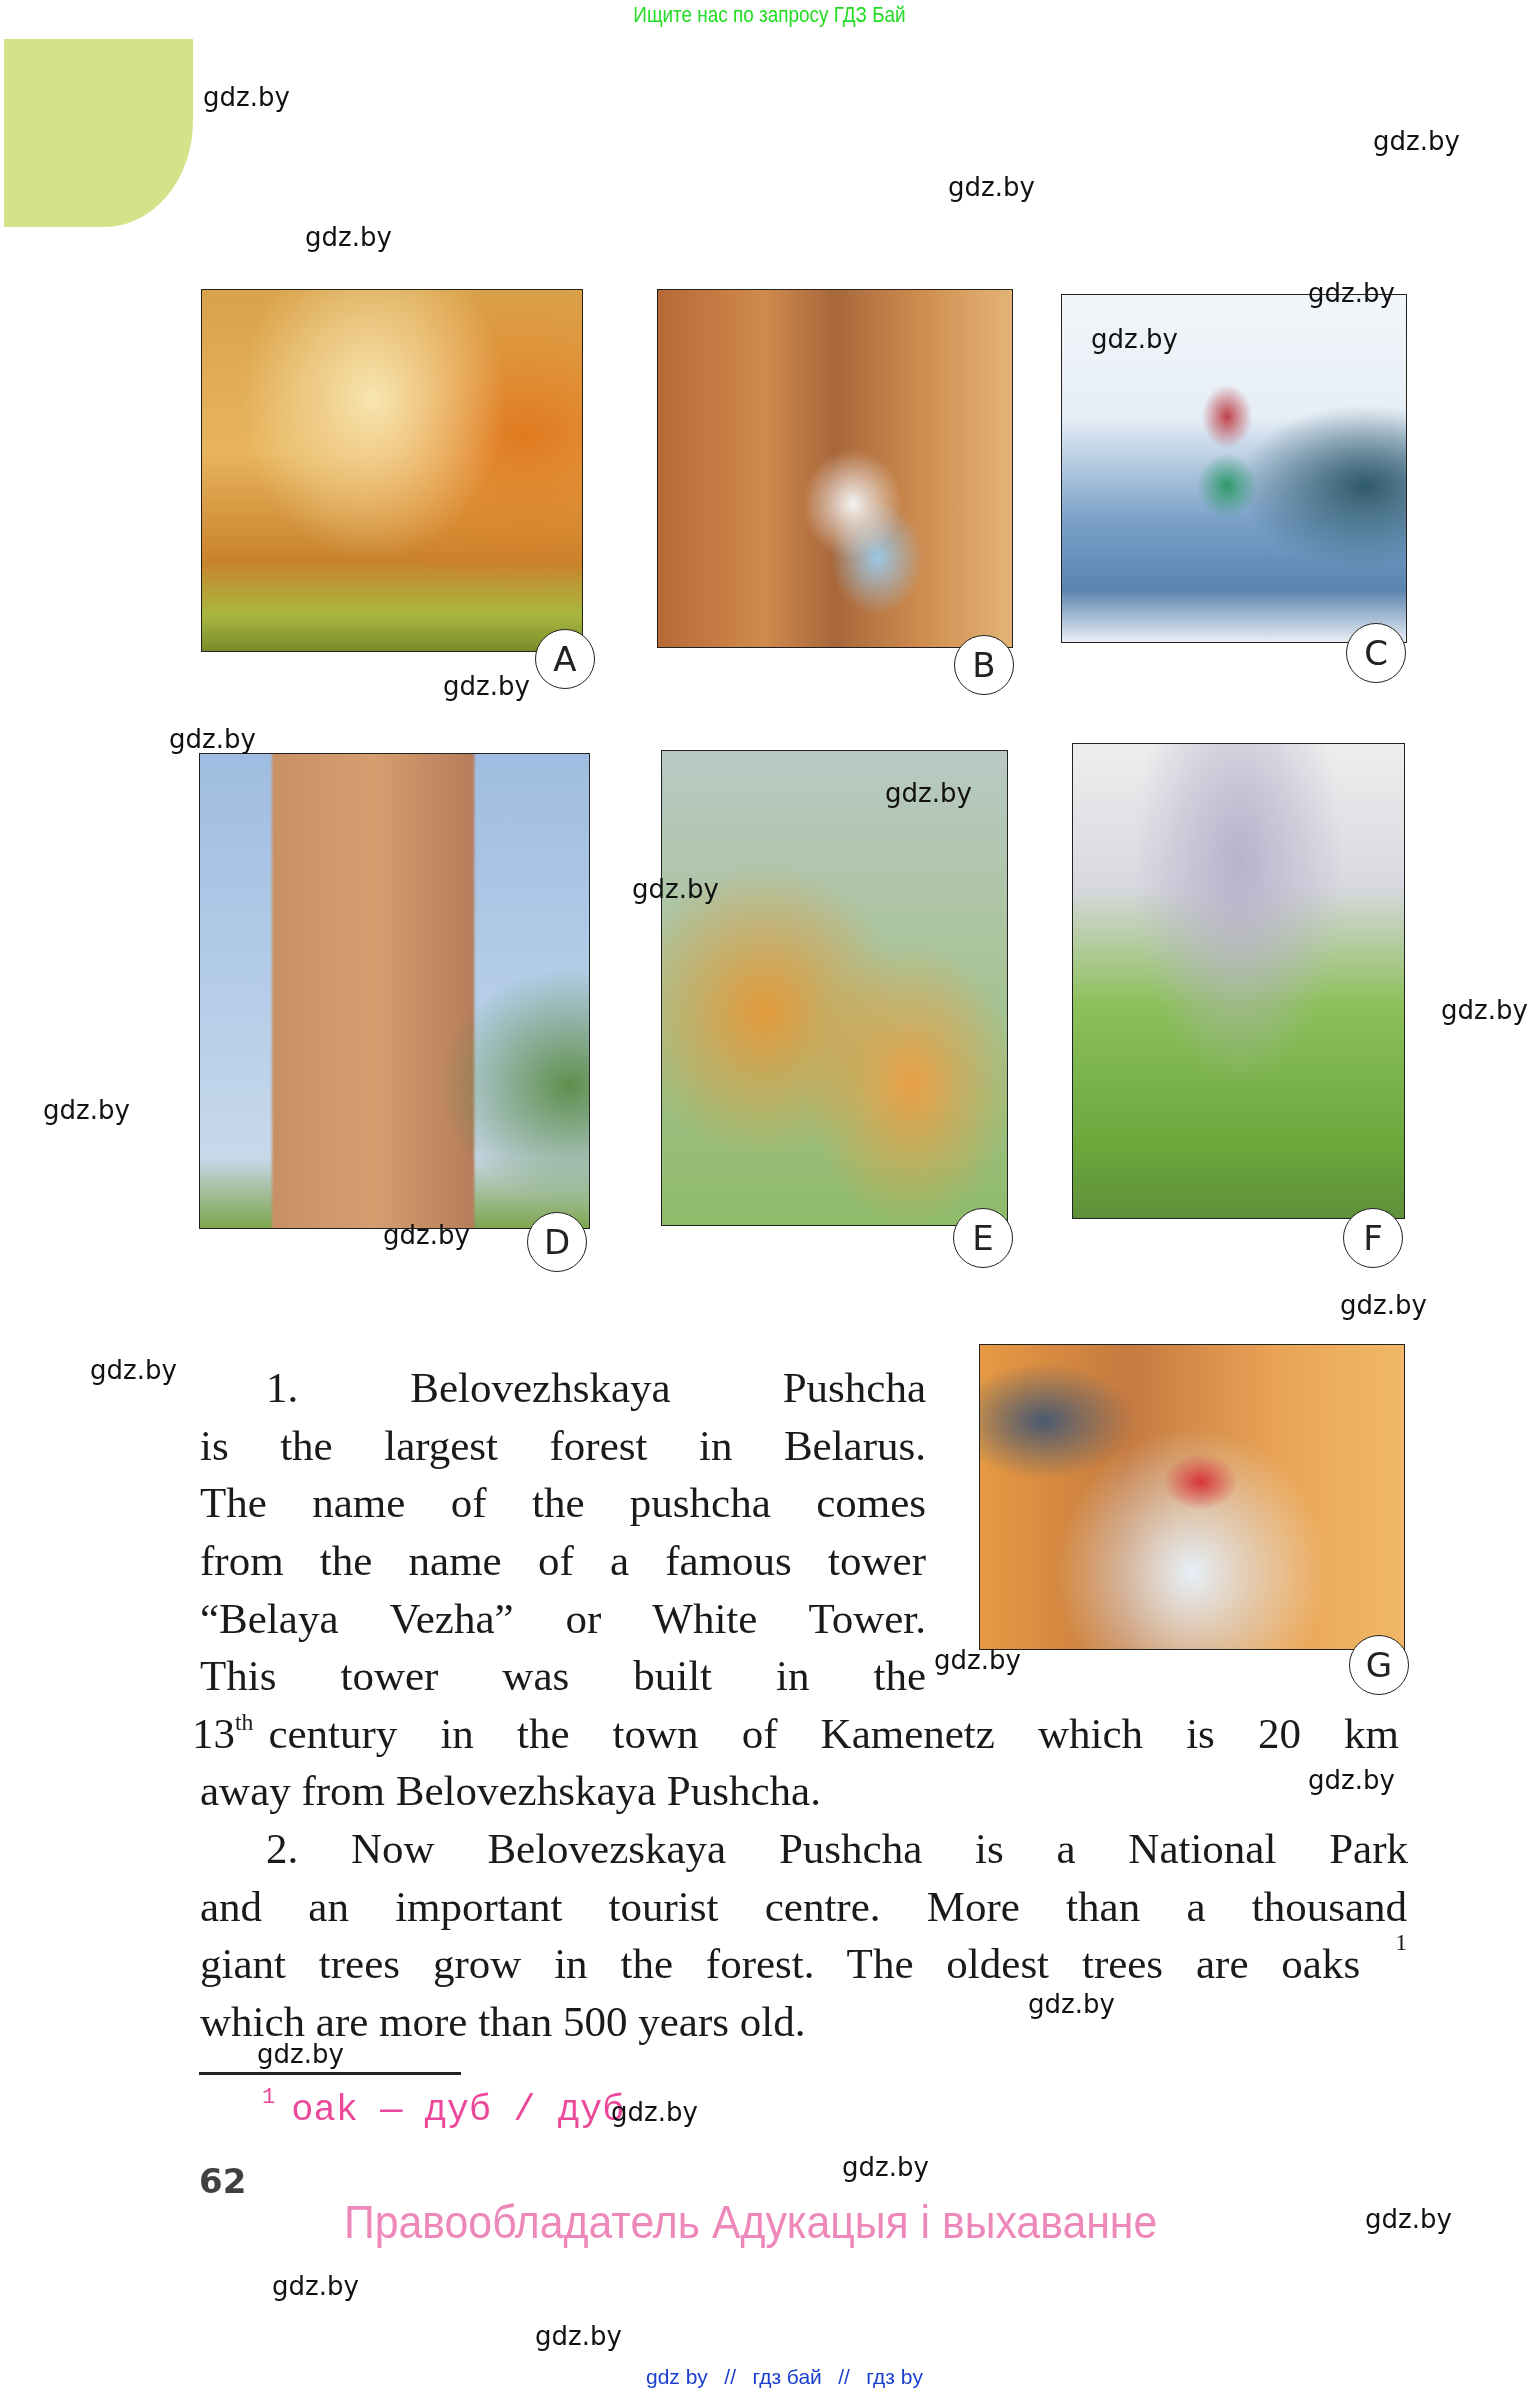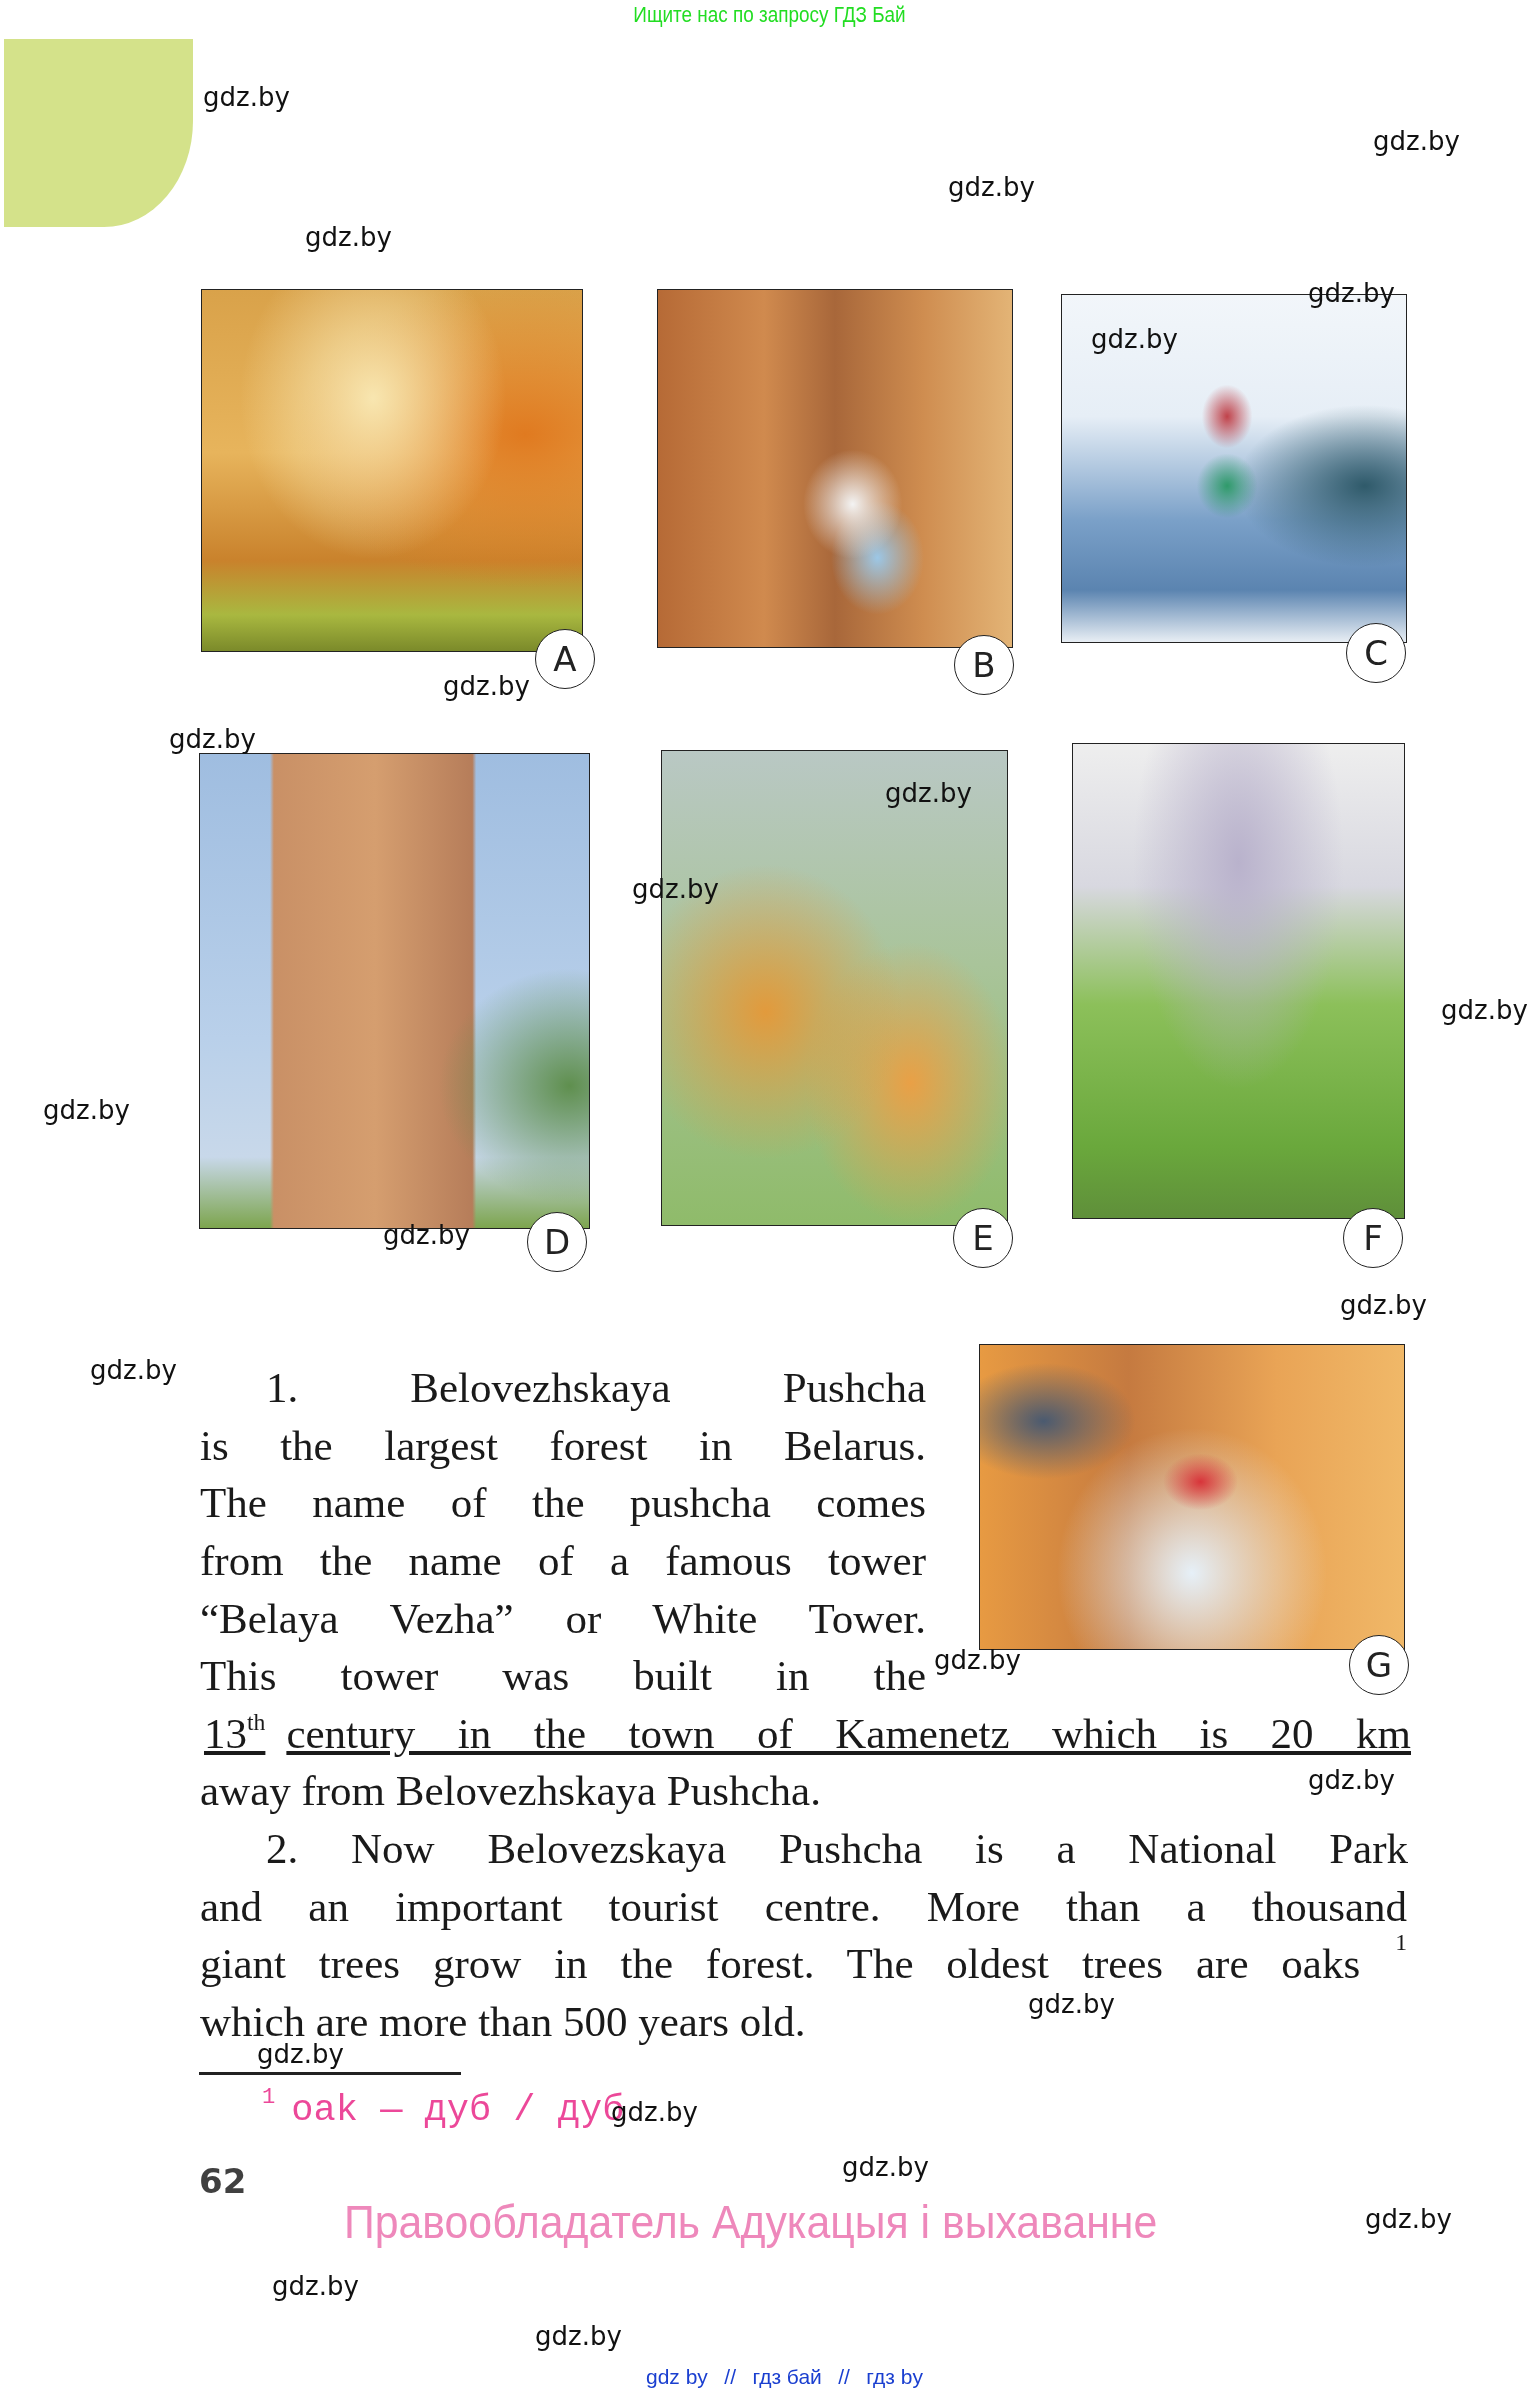--- a/index.html
+++ b/index.html
@@ -79,23 +79,23 @@
 <div class="abs photo ph-g" style="left:979px;top:1344px;width:426px;height:306px;"></div>
 <div class="abs label-circle" style="left:1349px;top:1635px;">G</div>
 
 <div>
   <div class="abs line justify" style="left:266px;top:1366px;width:660px;">1. Belovezhskaya Pushcha</div>
   <div class="abs line justify" style="left:200px;top:1424px;width:726px;">is the largest forest in Belarus.</div>
   <div class="abs line justify" style="left:200px;top:1481px;width:726px;">The name of the pushcha comes</div>
   <div class="abs line justify" style="left:200px;top:1539px;width:726px;">from the name of a famous tower</div>
   <div class="abs line justify" style="left:200px;top:1597px;width:726px;">“Belaya Vezha” or White Tower.</div>
   <div class="abs line justify" style="left:200px;top:1654px;width:726px;">This tower was built in the</div>
-  <div class="abs line" style="left:204px;top:1712px;width:1207px;display:flex;justify-content:flex-end;text-decoration:underline;">
+  <div class="abs line" style="left:192px;top:1712px;width:1207px;display:flex;justify-content:flex-end;">
     <span style="white-space:nowrap;"><span>13</span><sup>th</sup></span>
-    <span class="justify" style="flex:1;margin-left:21px;display:block;">century in the town of Kamenetz which is 20 km</span>
+    <span class="justify" style="flex:1;margin-left:15px;display:block;">century in the town of Kamenetz which is 20 km</span>
   </div>
   <div class="abs line" style="left:200px;top:1769px;">away from Belovezhskaya Pushcha.</div>
   <div class="abs line justify" style="left:266px;top:1827px;width:1142px;">2. Now Belovezskaya Pushcha is a National Park</div>
   <div class="abs line justify" style="left:200px;top:1885px;width:1207px;">and an important tourist centre. More than a thousand</div>
   <div class="abs line" style="left:200px;top:1942px;width:1207px;display:flex;gap:35px;">
     <span class="justify" style="flex:1;display:block;">giant trees grow in the forest. The oldest trees are oaks</span>
       <sup>1</sup>
   </div>
   <div class="abs line" style="left:200px;top:2000px;">which are more than 500 years old.</div>
 </div>

